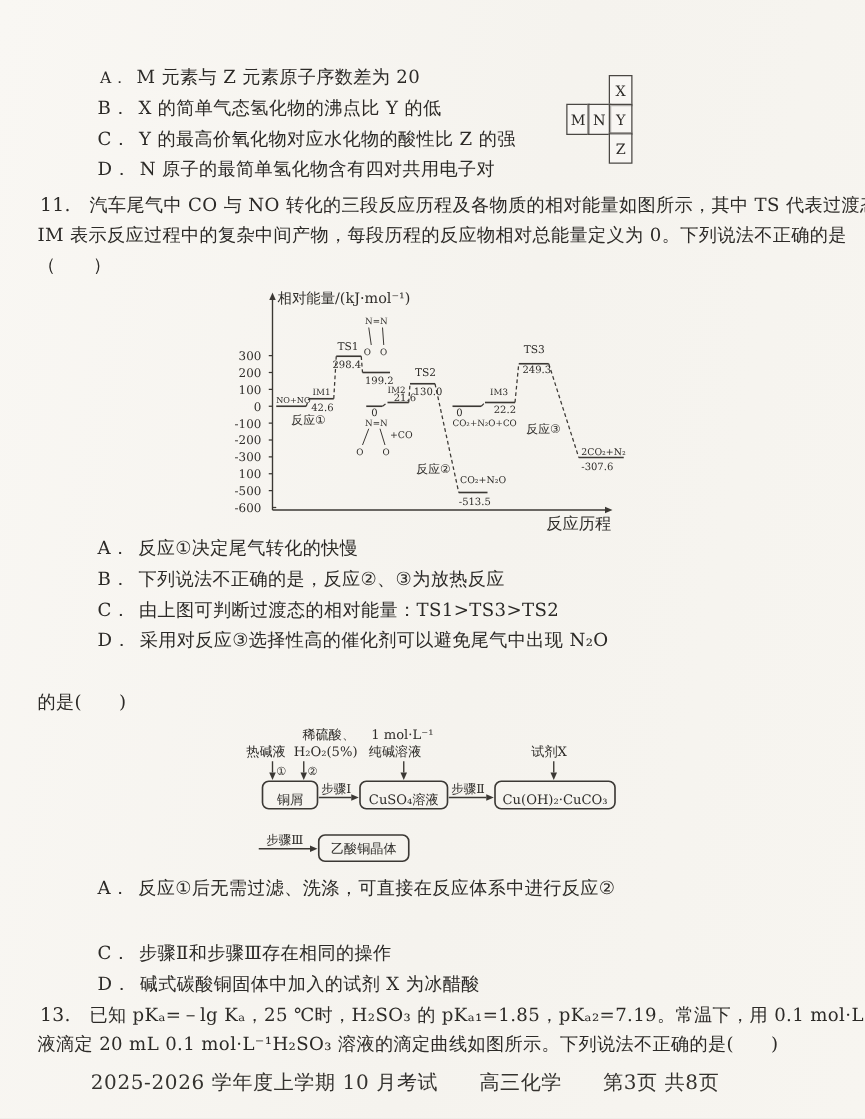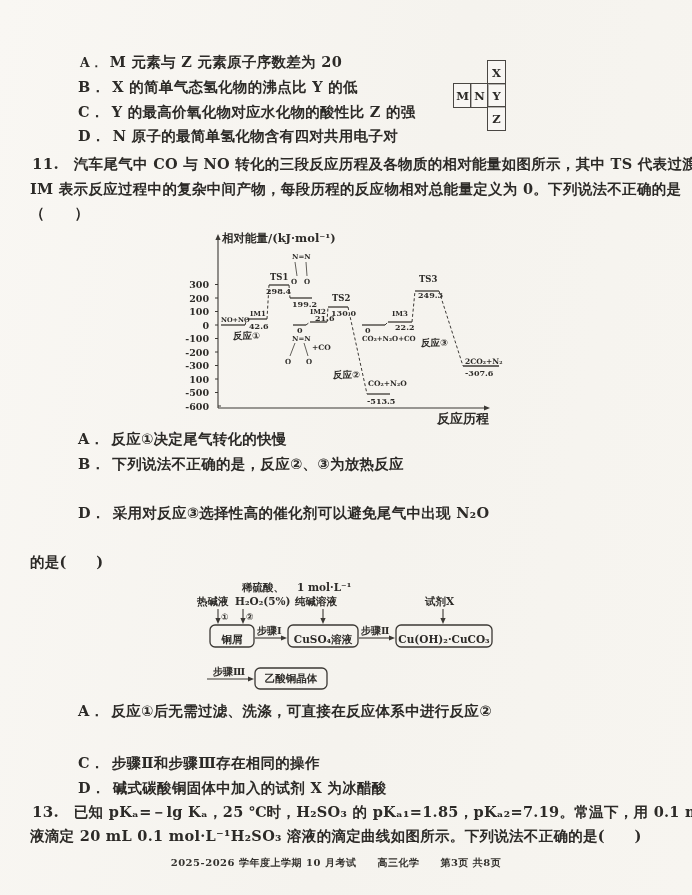--- a/index.html
+++ b/index.html
@@ -1,40 +1,40 @@
 <!DOCTYPE html>
 <html><head>
 <meta charset="utf-8">
 <style>
   html,body{margin:0;padding:0;background:#e8e6e2;}
   .page{
     position:relative;width:692px;height:895px;margin:0 auto;
     background:linear-gradient(100deg,#f9f7f3 0%,#f5f3ee 55%,#f7f5f0 100%);
     font-family:"DejaVu Serif","Liberation Serif","DejaVu Sans",serif;
-    color:#2c2a27;overflow:hidden;font-weight:bold;
+    color:#2c2a27;overflow:hidden;
   }
   .abs{position:absolute;white-space:nowrap;font-size:14.5px;letter-spacing:.3px;line-height:1.25;}
   .qnum{font-size:15px;}
   .letter{margin-right:7px;}
   .small-a{font-size:12.5px;}
   
   .egrid{position:absolute;left:453px;top:60px;width:54px;height:72px;}
   .ecell{
     position:absolute;width:17px;height:23px;border:1.4px solid #4a4743;
     display:flex;align-items:center;justify-content:center;
     font-size:11.5px;background:rgba(250,249,246,.6);
   }
   .ecell.cx{left:34px;top:0;}
   .ecell.cm{left:0;top:23px;}
   .ecell.cn{left:17px;top:23px;}
   .ecell.cy{left:34px;top:23px;}
   .ecell.cz{left:34px;top:46px;}
   svg{position:absolute;overflow:visible;}
   svg text{font-family:"DejaVu Serif","Liberation Serif","DejaVu Sans",serif;}
-  .footer{position:absolute;left:0;width:648px;top:856px;text-align:center;font-size:10px;letter-spacing:.5px;color:#34322e;margin-left:12px;}
+  .footer{position:absolute;left:0;width:648px;top:856px;text-align:center;font-size:16px;letter-spacing:.5px;color:#34322e;}
 </style>
 </head>
 <body>
 
 <div class="page">
 
   <div class="abs" style="left:80px;top:53px"><span class="letter small-a">A．</span><span>M 元素与 Z 元素原子序数差为 20</span></div>
   <div class="abs" style="left:78px;top:78px"><span class="letter">B．</span><span>X 的简单气态氢化物的沸点比 Y 的低</span></div>
   <div class="abs" style="left:78px;top:103px"><span class="letter">C．</span><span>Y 的最高价氧化物对应水化物的酸性比 Z 的强</span></div>
   <div class="abs" style="left:78px;top:127px"><span class="letter">D．</span><span>N 原子的最简单氢化物含有四对共用电子对</span></div>
@@ -131,20 +131,21 @@
       <text x="126" y="58" font-size="7" fill="#2e2c29">O</text>
       <text x="139" y="58" font-size="7" fill="#2e2c29">O</text>
       <text x="127" y="115" font-size="7" fill="#2e2c29">N=N</text>
       <text x="147" y="124" font-size="7.5" fill="#2e2c29">+CO</text>
       <text x="120" y="138" font-size="7" fill="#2e2c29">O</text>
       <text x="141" y="138" font-size="7" fill="#2e2c29">O</text>
     </svg>
 
   <div class="abs" style="left:78px;top:430px"><span class="letter">A．</span><span>反应①决定尾气转化的快慢</span></div>
   <div class="abs" style="left:78px;top:455px"><span class="letter">B．</span><span>下列说法不正确的是，反应②、③为放热反应</span></div>
+  <div class="abs" style="left:78px;top:480px"><span class="letter">C．</span><span>由上图可判断过渡态的相对能量：TS1&gt;TS3&gt;TS2</span></div>
   <div class="abs" style="left:78px;top:504px"><span class="letter">D．</span><span>采用对反应③选择性高的催化剂可以避免尾气中出现 N₂O</span></div>
 
   <div class="abs" style="left:30px;top:553px"><span>的是(　　)</span></div>
 
   <svg id="flow-svg" style="left:185px;top:572px" width="330" height="125" viewBox="0 0 330 125">
       <rect x="25" y="53" width="44" height="22" rx="5" fill="none" stroke="#3b3834" stroke-width="1.3"></rect>
       <rect x="103" y="53" width="70" height="22" rx="5" fill="none" stroke="#3b3834" stroke-width="1.3"></rect>
       <rect x="211" y="53" width="96" height="22" rx="5" fill="none" stroke="#3b3834" stroke-width="1.3"></rect>
       <rect x="70" y="96" width="72" height="21" rx="5" fill="none" stroke="#3b3834" stroke-width="1.3"></rect>
       <line x1="33" y1="37" x2="33" y2="46" stroke="#3b3834" stroke-width="1.1"></line>

